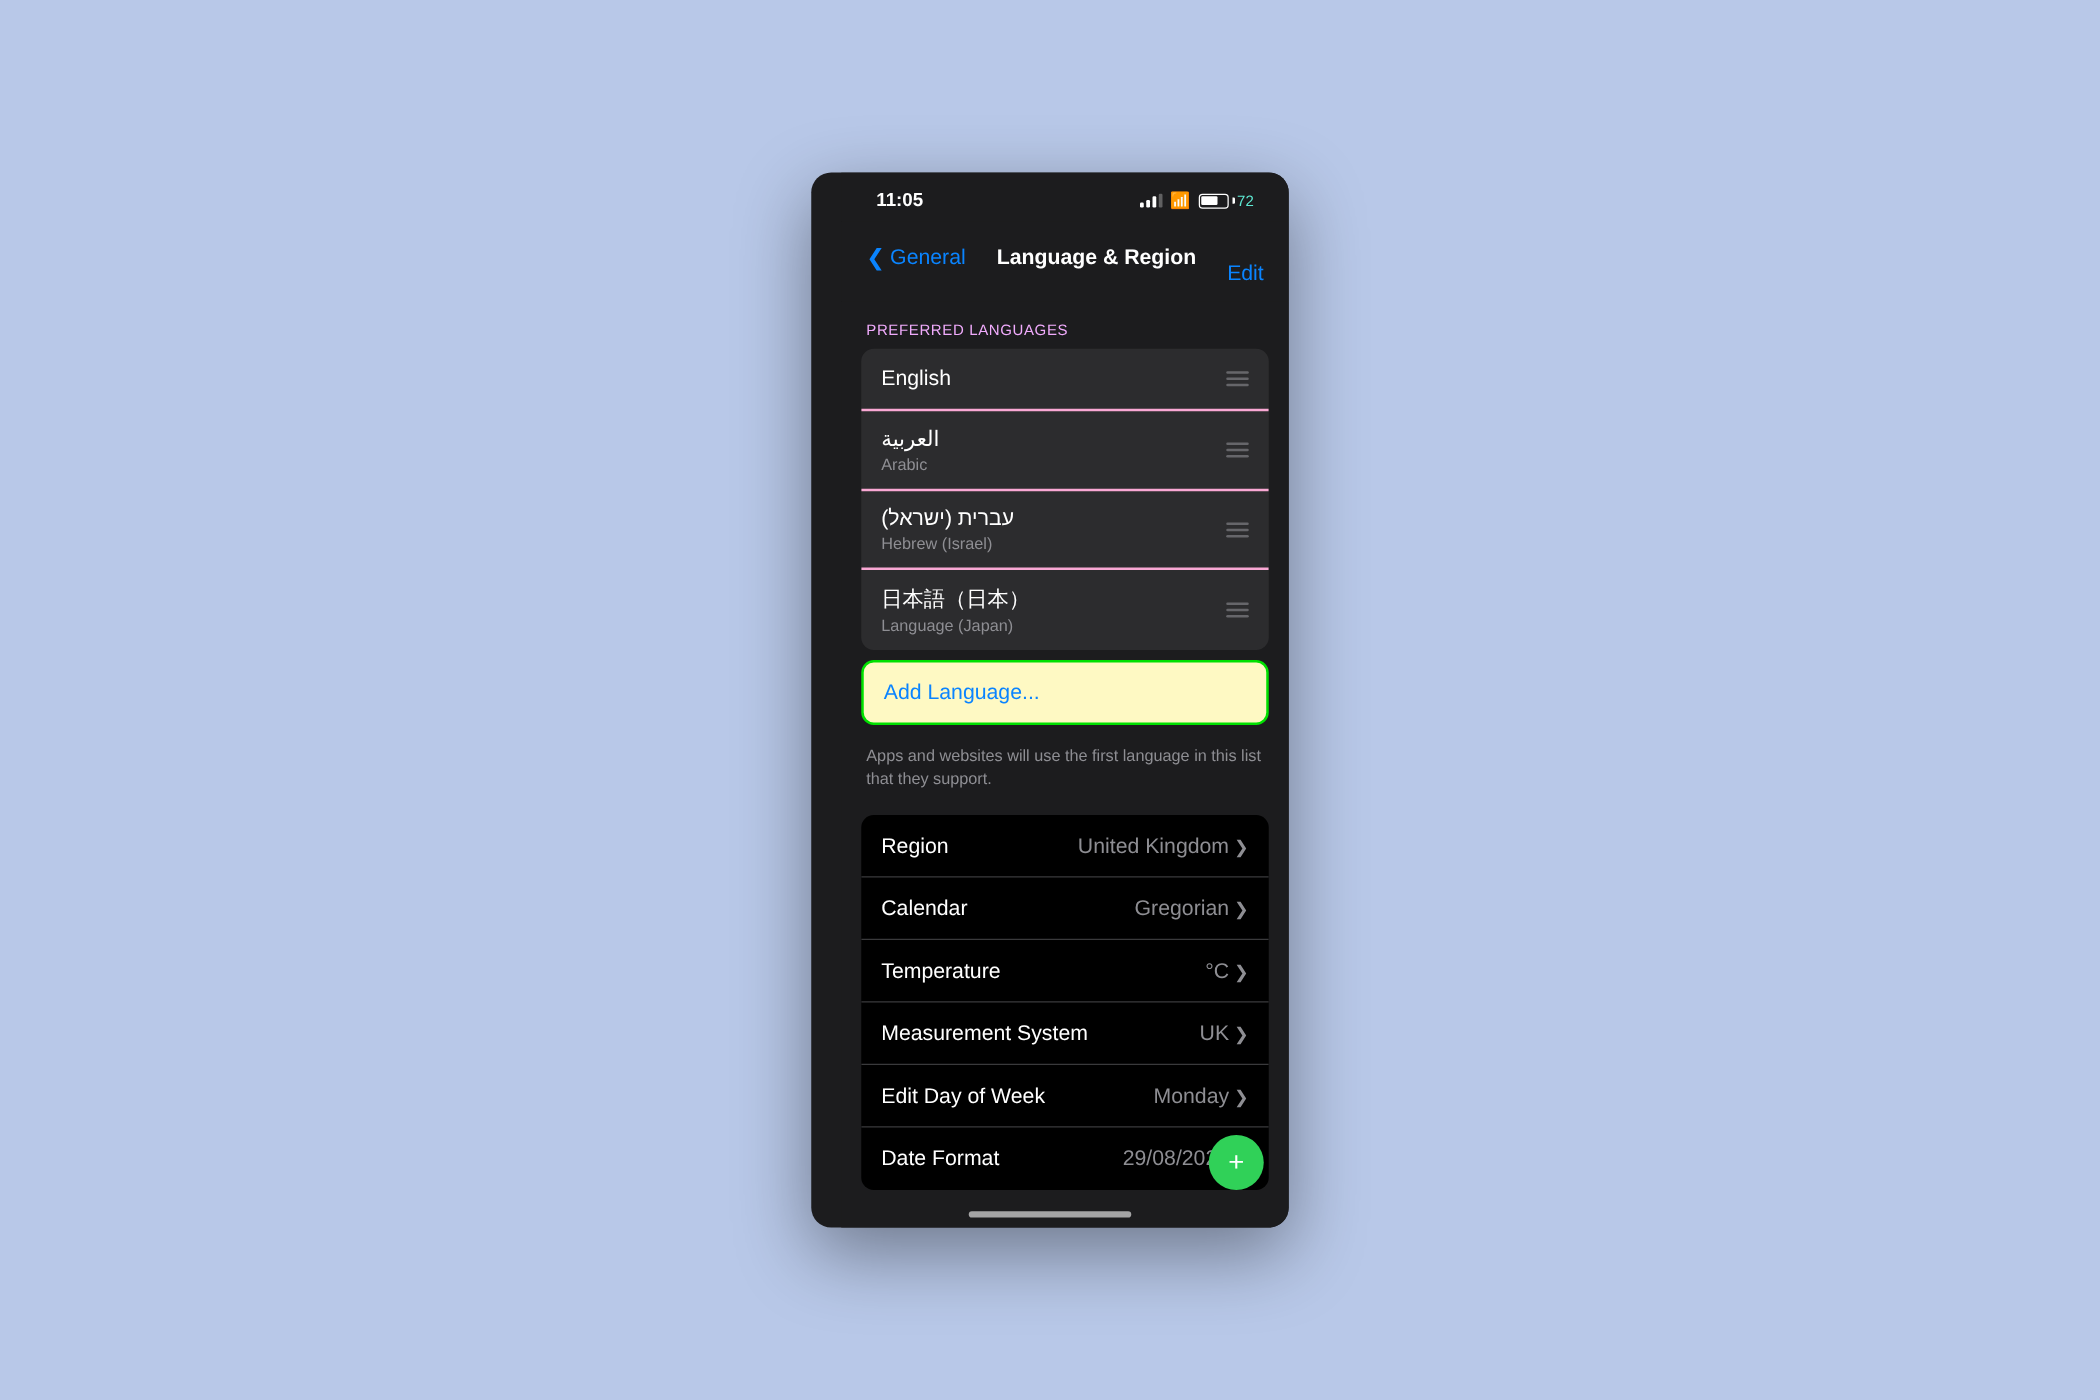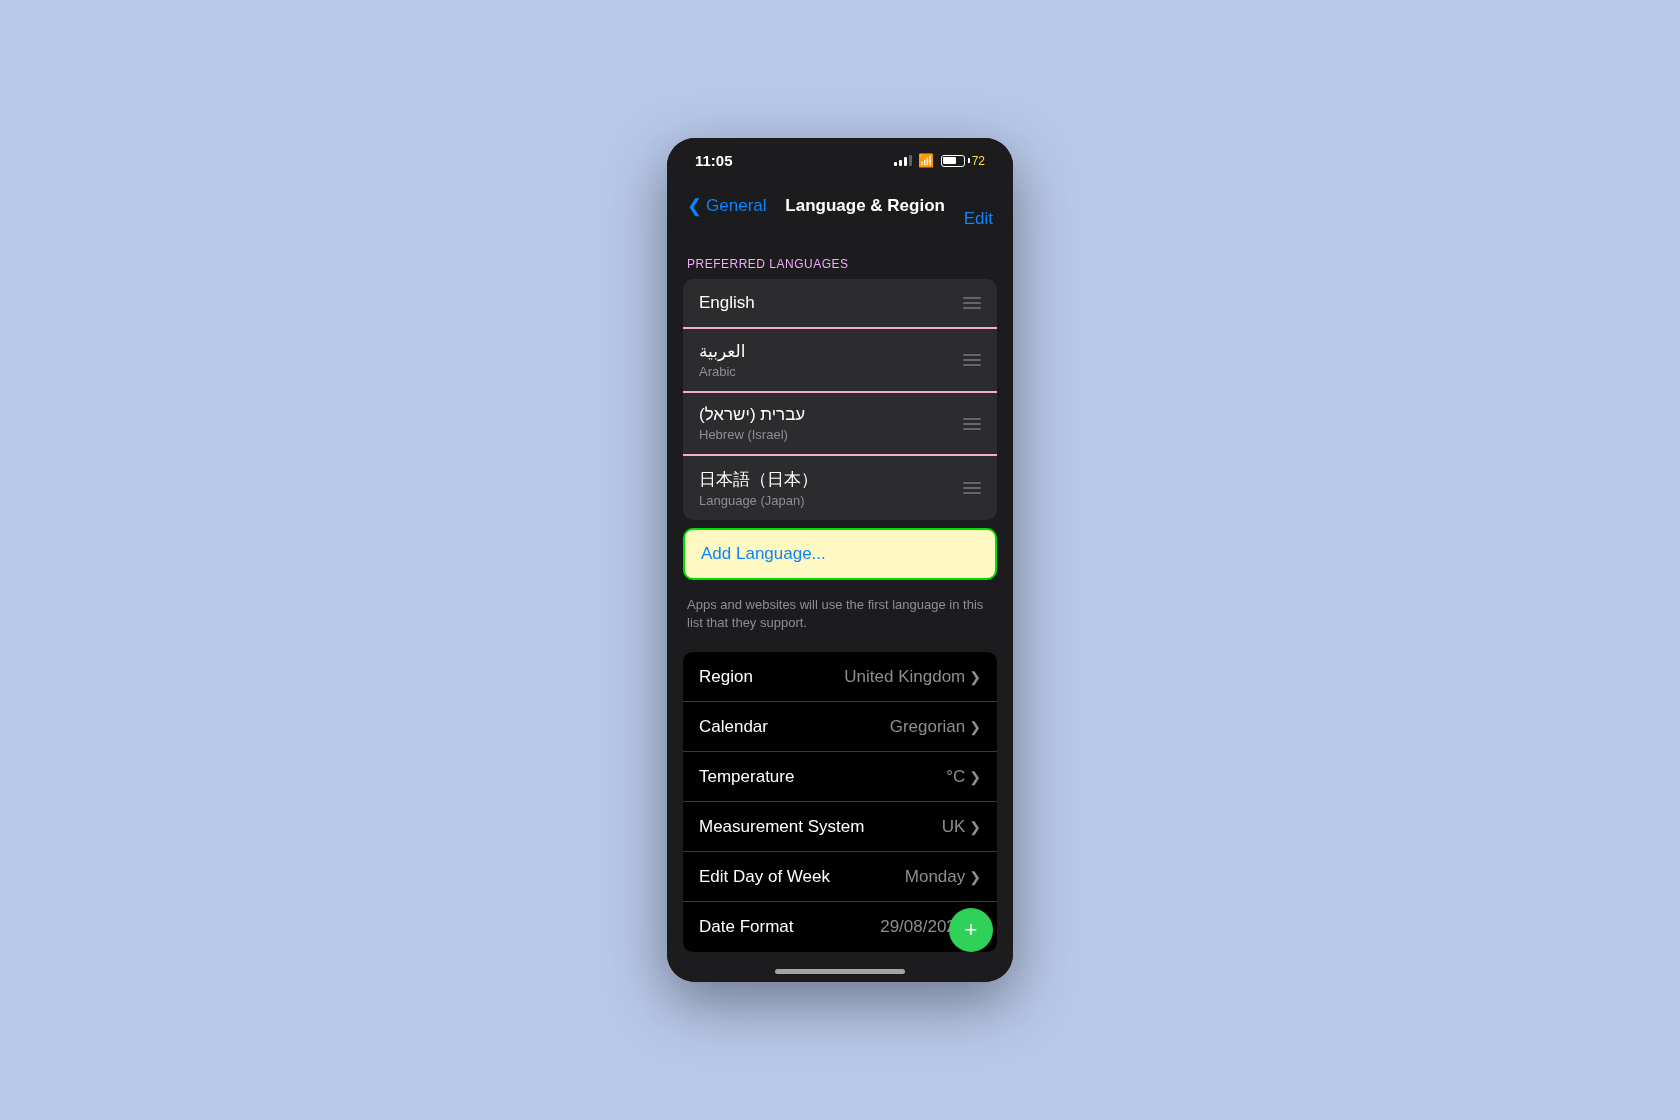--- a/index.html
+++ b/index.html
@@ -8,27 +8,28 @@
       width: 1680px;
       height: 1120px;
       background-color: #b8c8e8;
       display: flex;
       align-items: center;
       justify-content: center;
       font-family: -apple-system, 'SF Pro Display', 'Helvetica Neue', Arial, sans-serif;
     }
 
     .phone-frame {
-      width: 346px;
+      width: 382px;
       height: 844px;
       background: #1c1c1e;
-      border-radius: 28px;
+      border-radius: 16px;
       overflow: hidden;
       position: relative;
       box-shadow: 0 20px 60px rgba(0,0,0,0.4);
+      padding-left: 24px;
     }
 
     
     .status-bar {
       display: flex;
       justify-content: space-between;
       align-items: center;
       padding: 14px 28px 8px 28px;
       background: #1c1c1e;
     }
@@ -89,21 +90,21 @@
     }
     .battery-tip {
       width: 2px;
       height: 5px;
       background: #fff;
       border-radius: 0 1px 1px 0;
       margin-left: 1px;
     }
     .battery-percent {
       font-size: 12px;
-      color: #fde047;
+      color: #5eead4;
       font-weight: 500;
     }
 
     
     .nav-bar {
       display: flex;
       align-items: center;
       justify-content: space-between;
       padding: 6px 20px 12px 20px;
       background: #1c1c1e;

